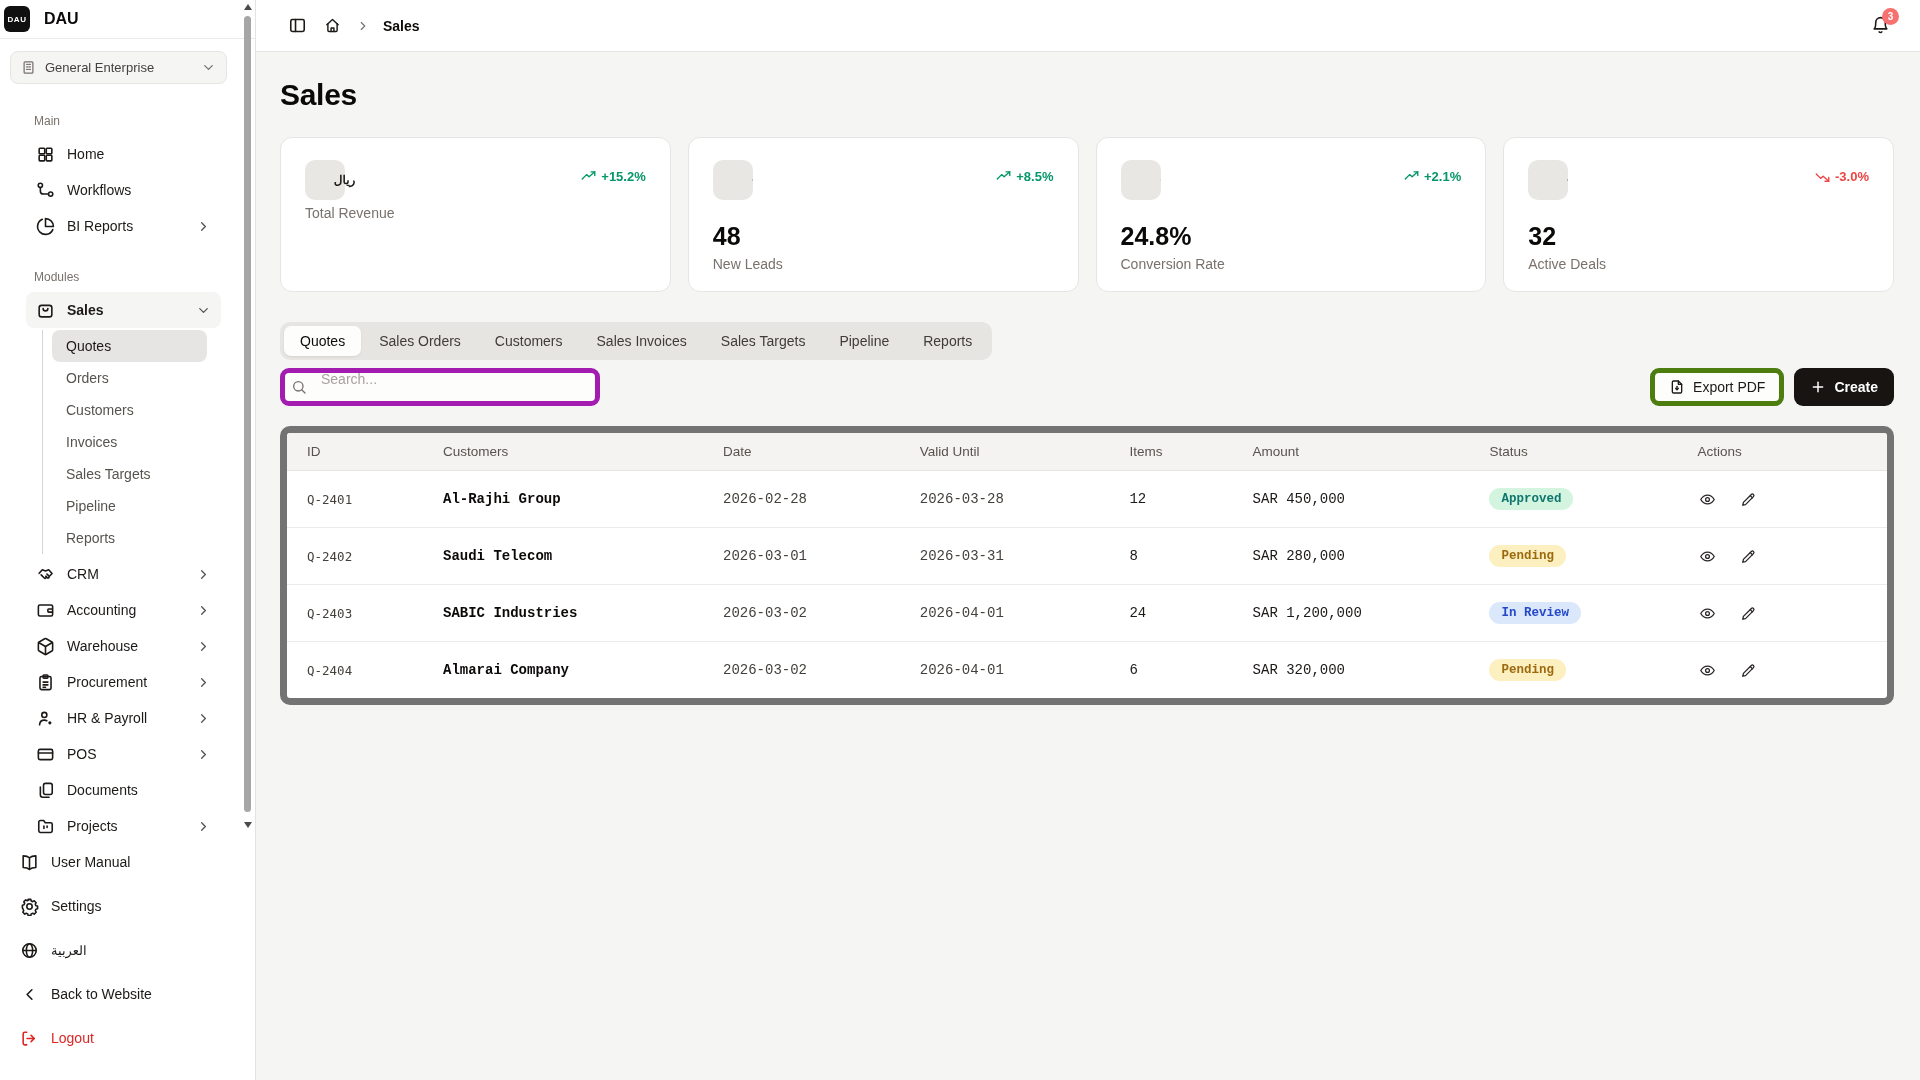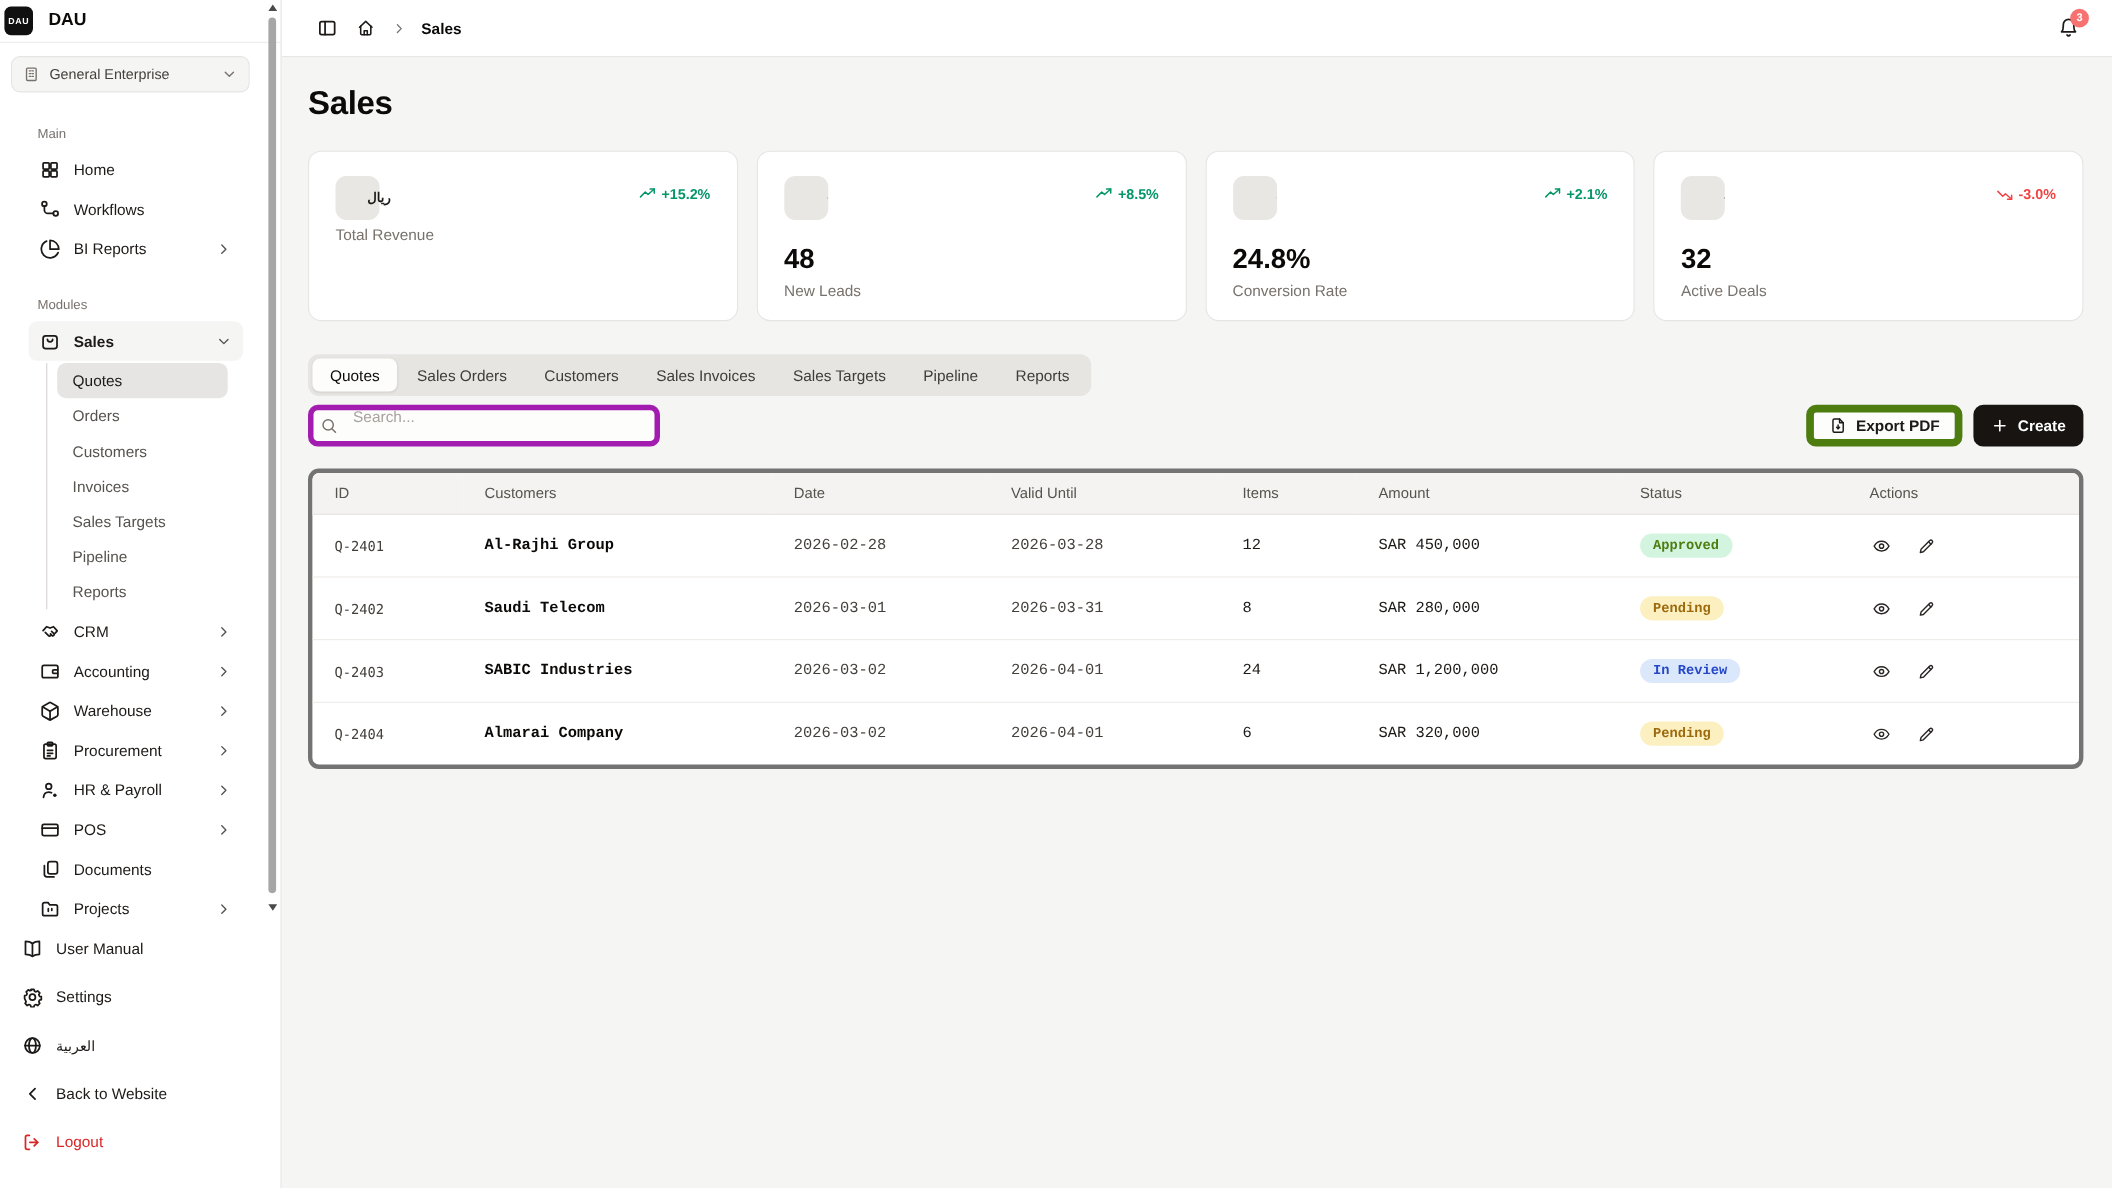--- a/index.html
+++ b/index.html
@@ -96,42 +96,42 @@
 
   .toolbar { margin-top:8px; display:flex; align-items:center; justify-content:space-between; }
   .search-wrap { position:relative; width:320px; }
   .search-wrap svg { position:absolute; left:11px; top:11px; width:16px; height:16px; color:#78716c; }
   .search-input { width:100%; height:38px; border:5px solid #a21caf; border-radius:9px;
                   background:#fdfdfc; padding:0 12px 16px 36px; font-size:14px; color:#1c1917;
                   font-family:inherit; outline:none; }
   .search-input::placeholder { color:#a8a29e; }
   .toolbar-actions { display:flex; gap:10px; }
   .btn-outline { display:flex; align-items:center; gap:8px; background:#fdfdfc;
-                 border:7px solid #4d7c0f; border-radius:9px; padding:0 14px; height:38px;
-                 font-size:14px; font-weight:700; color:#1c1917; cursor:pointer; font-family:inherit; }
+                 border:5px solid #4d7c0f; border-radius:9px; padding:0 14px; height:38px;
+                 font-size:14px; font-weight:400; color:#1c1917; cursor:pointer; font-family:inherit; }
   .btn-dark { display:flex; align-items:center; gap:8px; background:#171412; border:none;
               border-radius:9px; padding:0 16px; height:38px; font-size:14px; font-weight:600;
               color:#fff; cursor:pointer; font-family:inherit; }
   .btn-outline svg, .btn-dark svg { width:16px; height:16px; }
 
-  .table-card { margin-top:20px; background:#fff; border:4px solid #737373;
+  .table-card { margin-top:20px; background:#fff; border:7px solid #737373;
                 border-radius:10px; overflow:hidden; }
   table { width:100%; border-collapse:collapse; table-layout:fixed; }
   col.c-id{width:8.5%} col.c-cust{width:17.5%} col.c-date{width:12.3%} col.c-valid{width:13.1%}
   col.c-items{width:7.7%} col.c-amt{width:14.8%} col.c-status{width:13%} col.c-act{width:13.1%}
   thead th { background:#f4f3f1; text-align:left; font-size:13.5px; font-weight:400;
              color:#57534e; padding:11px 20px; border-bottom:1px solid #e7e5e4; }
   tbody td { padding:17px 20px; font-size:14px; color:#1c1917; border-top:1px solid #edebe8;font-family:Liberation Mono, monospace; }
   tbody tr:first-child td { border-top:none; }
   .cell-id { font-family:"DejaVu Sans Mono", monospace; font-size:12.5px; color:#44403c; }
   .cell-customer { font-weight:700; color:#0c0a09; }
   .cell-date { color:#44403c; }
   .badge { display:inline-block; padding:4px 12px; border-radius:999px; font-size:12.5px;
            font-weight:700; }
-  .badge.approved { background:#d3f5e0; color:#4d7c0f; }
+  .badge.approved { background:#d3f5e0; color:#0f766e; }
   .badge.pending  { background:#fcefc0; color:#9c6a0d; }
   .badge.review   { background:#dbe7fb; color:#2548c9; }
   .action-btn { background:none; border:none; cursor:pointer; color:#292524; padding:2px; }
   .actions-cell { display:flex; gap:20px; align-items:center; }
 </style>
 </head>
 <body>
 
 <div class="app">
 

